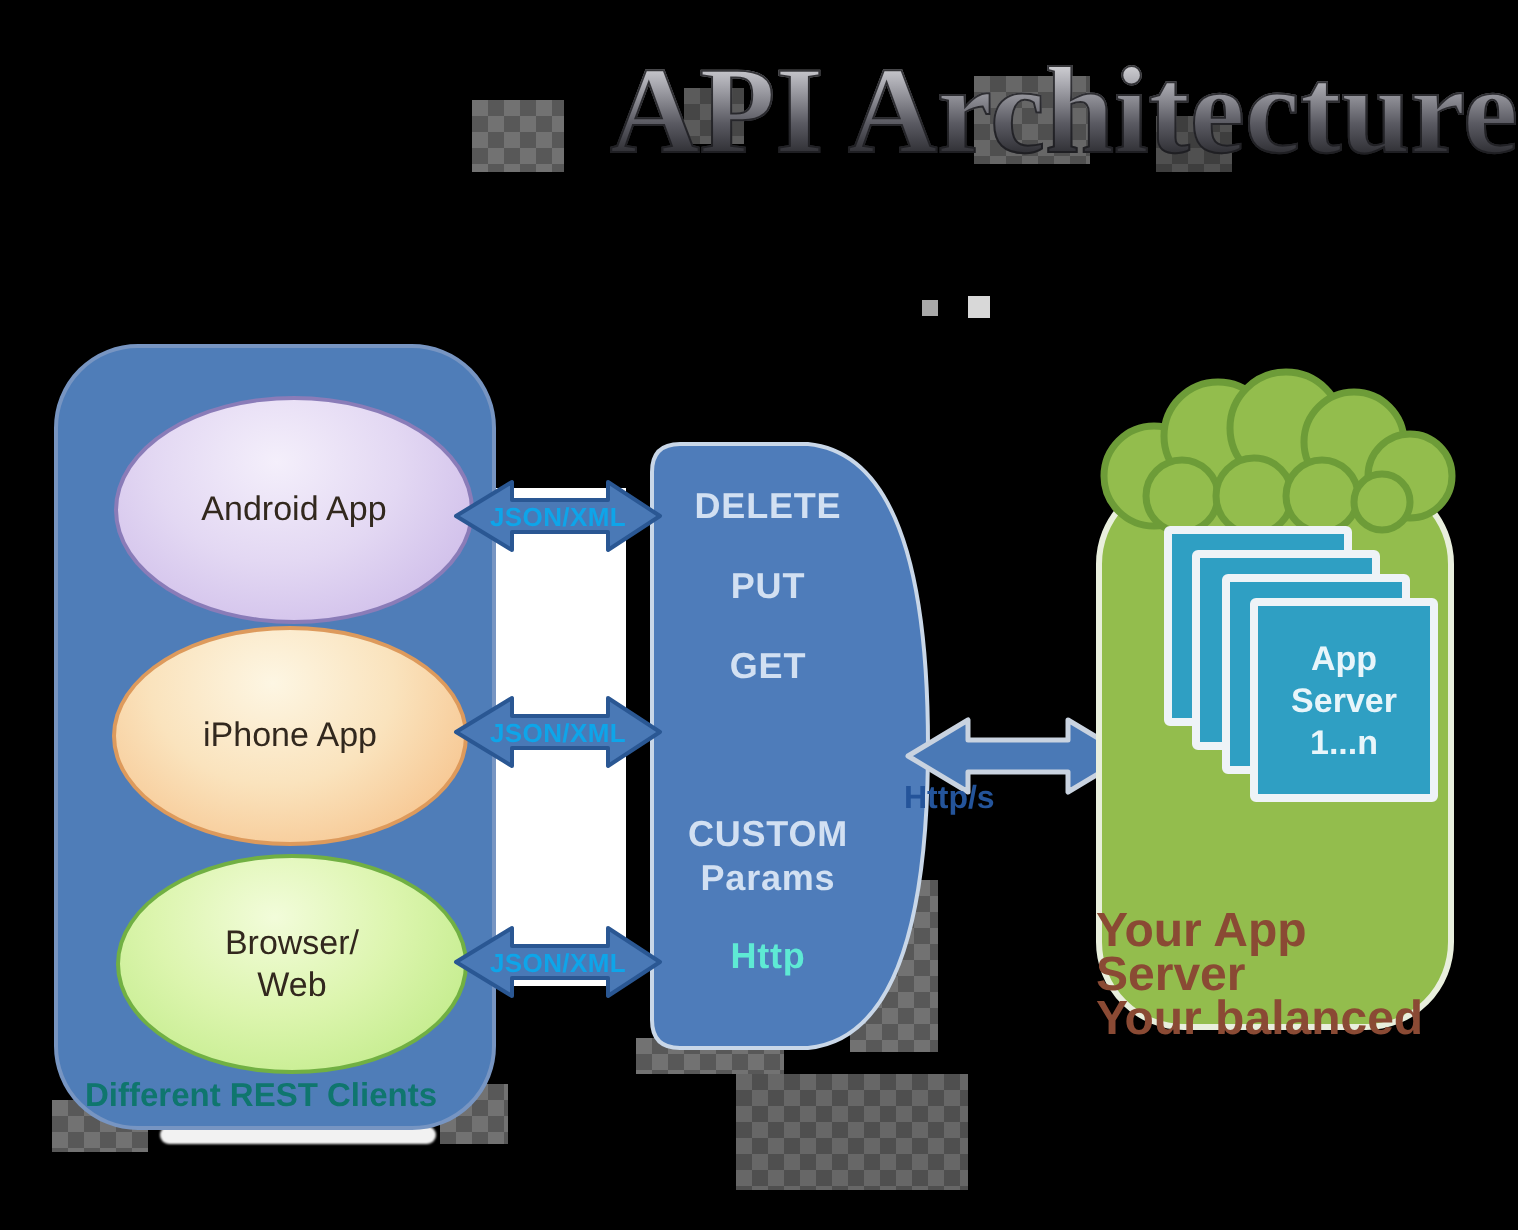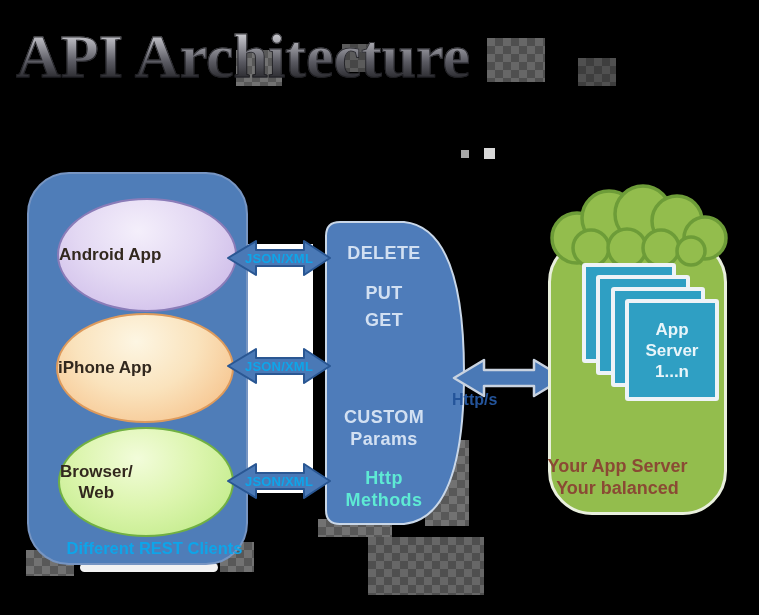--- a/index.html
+++ b/index.html
@@ -1,45 +1,45 @@
 <!DOCTYPE html>
 <html><head>
 <meta charset="utf-8">
 <style>
   html,body{margin:0;padding:0;background:#000;}
   .stage{position:relative;width:759px;height:615px;background:#000;overflow:hidden;
          font-family:"Liberation Sans",sans-serif;}
   .abs{position:absolute;}
 
   
-  .title{left:0;right:0;top:24px;text-align:left;padding-left:16px;
+  .title{left:0;right:0;top:24px;text-align:right;padding-left:16px;
          font-family:"Liberation Serif",serif;font-weight:700;font-size:62px;line-height:1.05;
          background:linear-gradient(180deg,#f2f2f4 0%,#a9a9b0 28%,#5a5a62 58%,#232327 88%);
          -webkit-background-clip:text;background-clip:text;
          -webkit-text-fill-color:transparent;color:transparent;
          -webkit-text-stroke:1px rgba(28,28,32,.85);}
 
   
   .chk{background:conic-gradient(#b0b0b0 25%,#e4e4e4 0 50%,#b0b0b0 0 75%,#e4e4e4 0) 0 0/16px 16px;}
 
   .dot{background:#a8a8a8;}
 
   
   .clients-box{left:27px;top:172px;width:221px;height:393px;border-radius:42px;
                background:#4f7db8;border:2px solid #7795c2;box-sizing:border-box;}
-  .ellipse{display:flex;align-items:center;justify-content:flex-start;text-align:center;
-           border-radius:50%;font-size:17px;line-height:1.25;font-weight:700;color:#32281e;}
+  .ellipse{display:flex;align-items:center;justify-content:center;text-align:center;
+           border-radius:50%;font-size:17px;line-height:1.25;font-weight:400;color:#32281e;}
   .el-android{left:57px;top:198px;width:176px;height:110px;border:2px solid #8a7cb8;
       background:radial-gradient(ellipse at 45% 28%,#f4effb 0%,#e3d8f3 45%,#c7b3e6 100%);}
   .el-iphone{left:56px;top:313px;width:174px;height:106px;border:2px solid #dd9a5c;
       background:radial-gradient(ellipse at 45% 25%,#fdf6e3 0%,#fae3bd 45%,#f5b97d 100%);}
   .el-browser{left:58px;top:427px;width:172px;height:106px;border:2px solid #71b043;
       background:radial-gradient(ellipse at 45% 28%,#f2fcda 0%,#dcf5ae 45%,#b9e87e 100%);}
-  .clients-caption{left:44px;top:539px;width:221px;text-align:center;
-                   font-size:16.5px;font-weight:700;color:#0ea5e9;}
+  .clients-caption{left:20px;top:539px;width:221px;text-align:center;
+                   font-size:16.5px;font-weight:700;color:#0f766e;}
 
   
   .white-col{left:248px;top:244px;width:65px;height:249px;background:#fff;}
 
   
   .arrow-label{width:106px;text-align:center;font-size:13px;font-weight:700;color:#0ea5e9;
                letter-spacing:.2px;}
   .https-label{left:452px;top:391px;width:114px;text-align:left;
                font-size:16px;font-weight:700;color:#24549a;}
 
@@ -47,22 +47,22 @@
   .method{left:325px;width:118px;height:20px;text-align:center;
           font-size:18px;line-height:20px;font-weight:600;color:#d2e0f2;letter-spacing:.4px;}
   .method-red{color:#5eead4;font-weight:700;}
 
   
   .server-box{left:548px;top:238px;width:179px;height:277px;border-radius:44px;
               background:#93bd4d;border:3px solid #e9efdd;box-sizing:border-box;}
   .card{background:#2f9fc3;border:4px solid #eef3f7;border-radius:3px;box-sizing:border-box;}
   .card-text{display:flex;flex-direction:column;align-items:center;justify-content:center;
              width:100%;height:100%;font-size:17px;line-height:21px;font-weight:600;color:#e8f5fa;}
-  .server-caption{left:528px;top:455px;width:179px;text-align:center;
-                  font-size:18px;line-height:22px;font-weight:700;color:#8a4a34;}
+  .server-caption{left:548px;top:455px;width:179px;
+                  font-size:24px;line-height:22px;font-weight:700;color:#8a4a34;}
 
   .white-strip{left:80px;top:563px;width:138px;height:9px;background:rgba(255,255,255,.95);
                border-radius:5px;filter:blur(.5px);}
 </style>
 </head>
 <body>
 
 <div class="stage">
 
   <div class="abs chk" style="left:236px;top:50px;width:46px;height:36px;opacity:.5"></div>
@@ -96,25 +96,24 @@
   </div>
   <div class="abs clients-caption">Different REST Clients</div>
 
   <div class="abs white-col"></div>
 
   <svg class="abs" style="left:324px;top:220px" width="142" height="306" viewBox="0 0 142 306">
     <path d="M2,16 Q2,2 16,2 L80,2 Q140,8 140,153 Q140,298 80,304 L16,304 Q2,304 2,290 Z" fill="#4e7cba" stroke="#c9d7e8" stroke-width="2"></path>
   </svg>
   <div class="abs method" style="top:243px">DELETE</div>
   <div class="abs method" style="top:283px">PUT</div>
-  <div class="abs method" style="top:310px">GET</div>
+  <div class="abs method" style="top:323px">GET</div>
   <div class="abs method" style="top:429px">Params</div>
   <div class="abs method" style="top:407px">CUSTOM</div>
   <div class="abs method method-red" style="top:468px">Http</div>
-  <div class="abs method method-red" style="top:490px">Methods</div>
 
   <svg class="abs" style="left:226px;top:238px" width="106" height="40" viewBox="0 0 106 40">
     <path d="M2,20 L30,3 L30,12 L78,12 L78,3 L104,20 L78,37 L78,28 L30,28 L30,37 Z" fill="#4a79b6" stroke="#2a5793" stroke-width="2" stroke-linejoin="round"></path>
   </svg>
   <div class="abs arrow-label" style="left:226px;top:251px">JSON/XML</div>
 
   <svg class="abs" style="left:226px;top:346px" width="106" height="40" viewBox="0 0 106 40">
     <path d="M2,20 L30,3 L30,12 L78,12 L78,3 L104,20 L78,37 L78,28 L30,28 L30,37 Z" fill="#4a79b6" stroke="#2a5793" stroke-width="2" stroke-linejoin="round"></path>
   </svg>
   <div class="abs arrow-label" style="left:226px;top:359px">JSON/XML</div>

